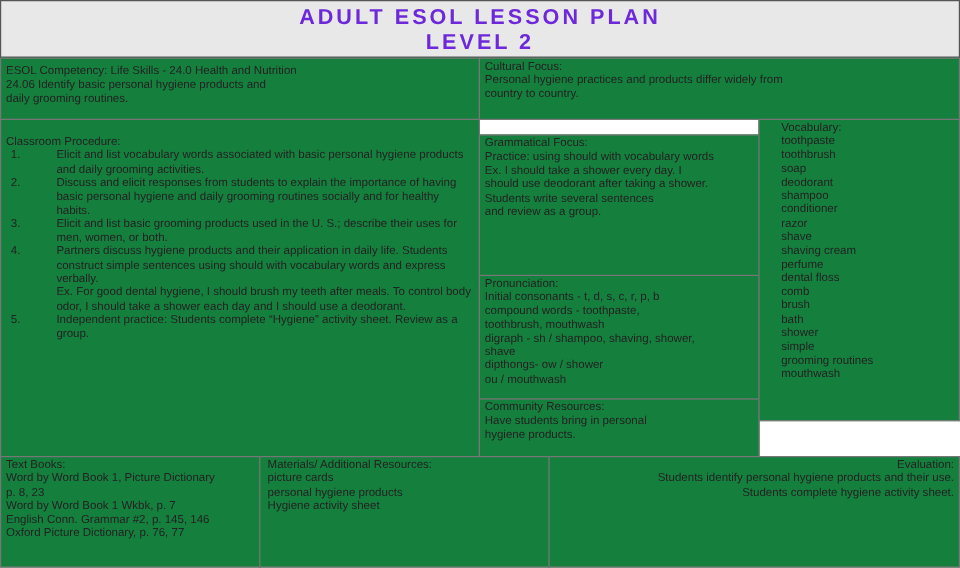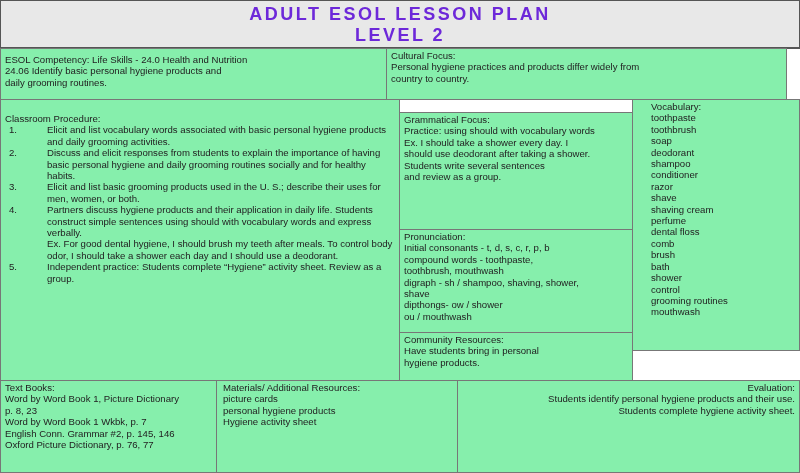--- a/index.html
+++ b/index.html
@@ -5,21 +5,21 @@
   html, body { margin: 0; padding: 0; background: #ffffff; }
   body { width: 800px; height: 473px; position: relative; overflow: hidden;
          font-family: "Liberation Sans", sans-serif; color: #222; }
   .header { position: absolute; left: 0; top: 0; width: 798px; height: 46px;
             background: #e8e8e8; border: 1px solid #555; border-bottom: 2px solid #555; }
   .header .t1, .header .t2 { position: absolute; left: 0; width: 100%; text-align: center;
             font-weight: bold; font-size: 18px; letter-spacing: 2.5px; color: #6d28d9; }
   .header .t1 { top: 3px; }
   .header .t2 { top: 24px; }
   .cell { position: absolute; box-sizing: border-box; border: 1px solid #777;
-          font-size: 9.6px; line-height: 11.4px; padding: 1px 4px; background: #86efac; overflow: hidden; }
+          font-size: 9.6px; line-height: 11.4px; padding: 1px 4px; background: #15803d; overflow: hidden; }
   .cell .lbl { display: block; }
   .line { display: block; white-space: nowrap; }
   .u { }
   ol.proc { list-style: none; margin: 0; padding: 0; }
   ol.proc li { position: relative; padding-left: 42px; }
   ol.proc li .num { position: absolute; left: 4px; top: 0; }
 </style>
 </head>
 <body>
 
@@ -27,21 +27,21 @@
   <div class="t1">ADULT ESOL LESSON PLAN</div>
   <div class="t2">LEVEL 2</div>
 </div>
 
 <div class="cell" style="left:0; top:48px; width:400px; height:52px; padding-top:5px;">
   <span class="line">ESOL Competency: Life Skills - 24.0 Health and Nutrition</span>
   <span class="line">24.06 Identify basic personal hygiene products and</span>
   <span class="line">daily grooming routines.</span>
 </div>
 
-<div class="cell" style="left:386px; top:48px; width:401px; height:52px;">
+<div class="cell" style="left:399px; top:48px; width:401px; height:52px;">
   <span class="lbl">Cultural Focus:</span>
   <span class="line">Personal hygiene practices and products differ widely from</span>
   <span class="line">country to country.</span>
 </div>
 
 <div class="cell" style="left:0; top:99px; width:400px; height:311px; padding-top:13px;">
   <span class="lbl">Classroom  Procedure:</span>
   <ol class="proc">
     <li>
       <span class="num">1.</span>
@@ -103,21 +103,21 @@
   <span class="line">conditioner</span>
   <span class="line">razor</span>
   <span class="line">shave</span>
   <span class="line">shaving cream</span>
   <span class="line">perfume</span>
   <span class="line">dental floss</span>
   <span class="line">comb</span>
   <span class="line">brush</span>
   <span class="line">bath</span>
   <span class="line">shower</span>
-  <span class="line">control</span>
+  <span class="line">simple</span>
   <span class="line">grooming routines</span>
   <span class="line">mouthwash</span>
 </div>
 
 <div class="cell" style="left:0; top:380px; width:217px; height:93px;">
   <span class="lbl">Text Books:</span>
   <span class="line">Word by Word Book 1, Picture Dictionary</span>
   <span class="line">p. 8, 23</span>
   <span class="line">Word by Word Book 1 Wkbk, p. 7</span>
   <span class="line">English Conn. Grammar #2, p. 145, 146</span>

